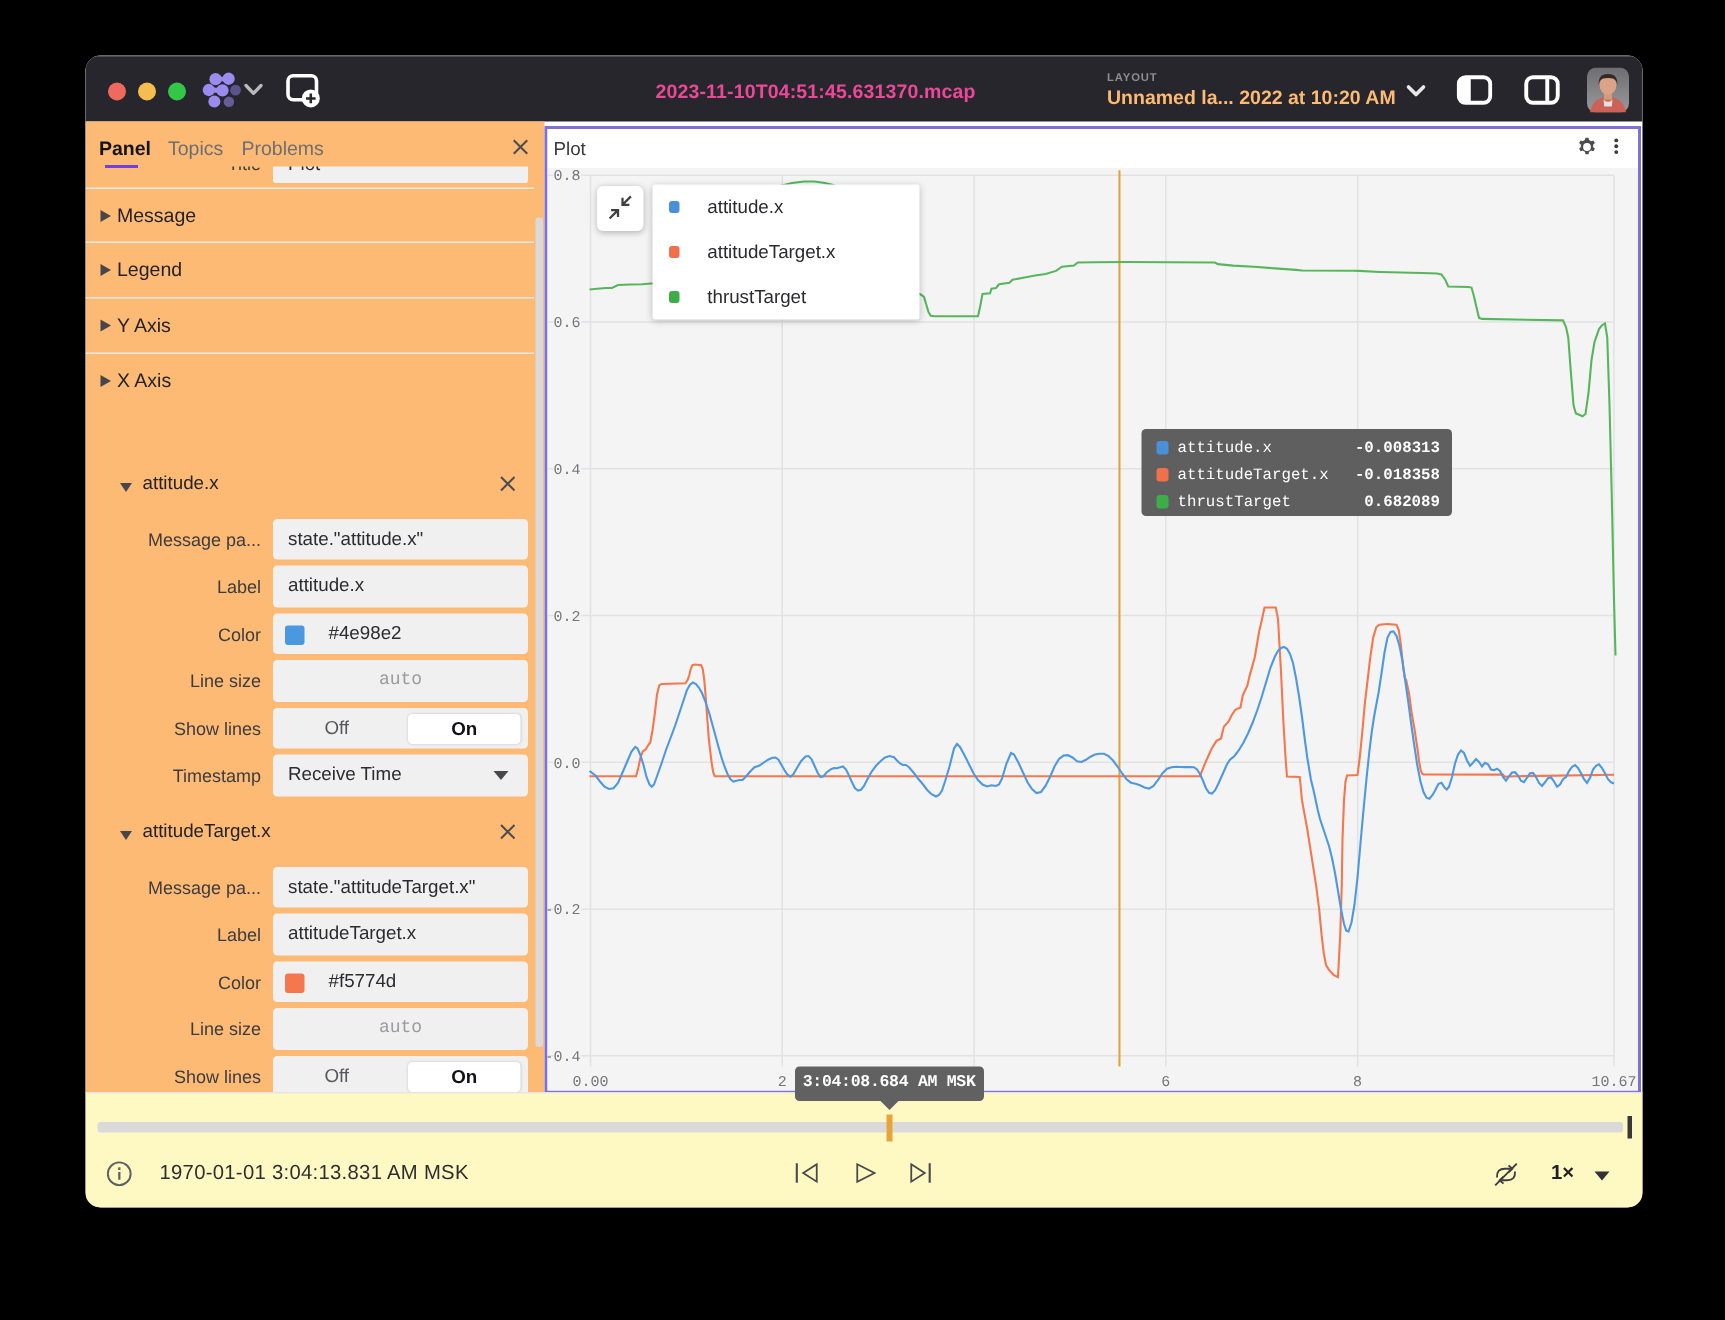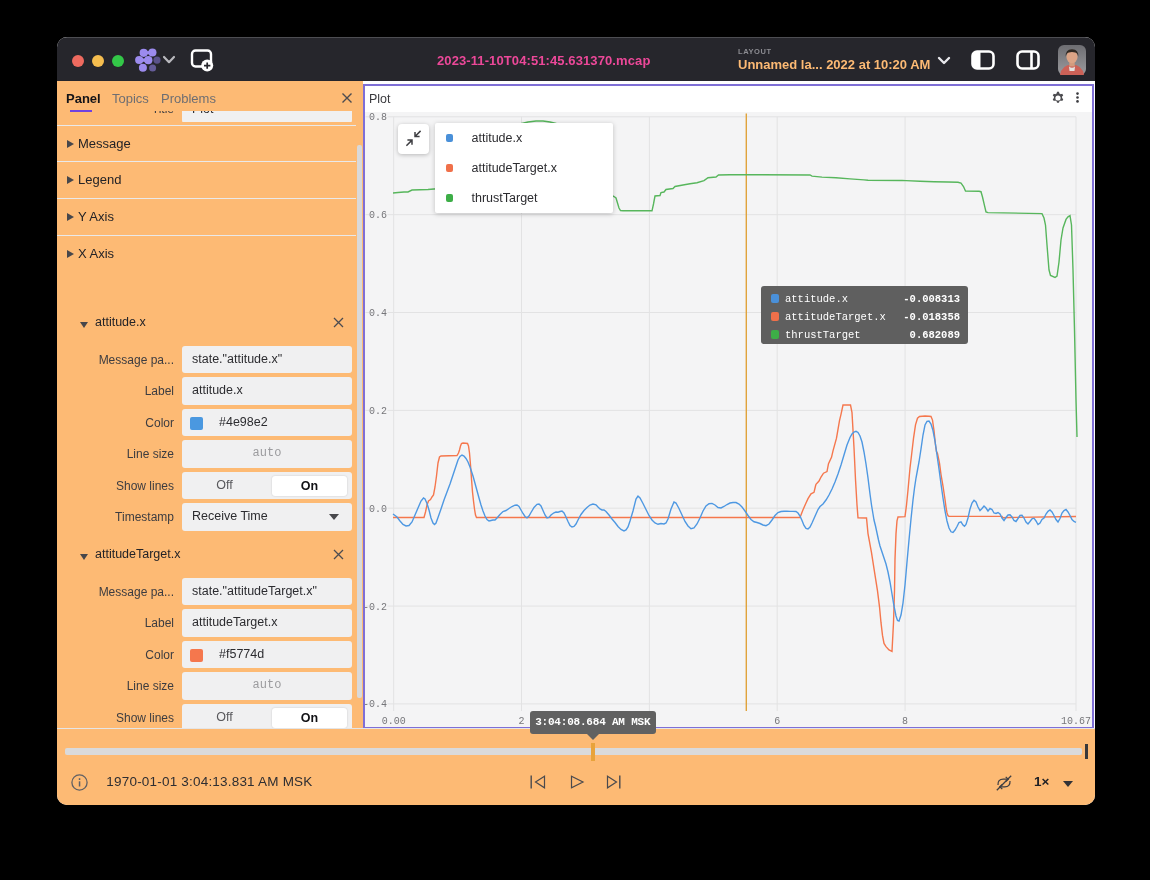--- a/index.html
+++ b/index.html
@@ -63,21 +63,21 @@
   
   #charttip { position:absolute; left:396px; top:199.5px; width:207px; height:58px;
     background:#5f5f5f; border-radius:3px;
     font-family:"Liberation Mono", monospace; font-size:10.5px; color:#fff; }
   .ctr { position:absolute; left:0; width:207px; height:18px; }
   .ctsq { position:absolute; left:9.5px; top:4.5px; width:8.5px; height:8.5px; border-radius:2px; }
   .ctlab { position:absolute; left:24px; top:3px; }
   .ctval { position:absolute; right:8px; top:3px; font-weight:700; }
   
   #playbar { position:absolute; left:0; top:691px; width:1038px; height:77px;
-    background:#fdba74; border-top:1px solid #e5e5e6; }
+    background:#fef9c3; border-top:1px solid #e5e5e6; }
   #track { position:absolute; left:8px; top:19px; width:1017px; height:6.5px;
     background:#dadadb; border-radius:2px; }
   #hovmark { position:absolute; left:534px; top:13.5px; width:3.5px; height:18px;
     background:#e8a33b; }
   #endmark { position:absolute; left:1028px; top:14.5px; width:3px; height:15px;
     background:#38383a; }
   #pill { position:absolute; left:472.5px; top:-18.5px; width:126.5px; height:23px;
     background:#616161; border-radius:3px; color:#fff;
     font-family:"Liberation Mono", monospace; font-size:11px; font-weight:700;
     text-align:center; line-height:23px; letter-spacing:-0.2px; }

